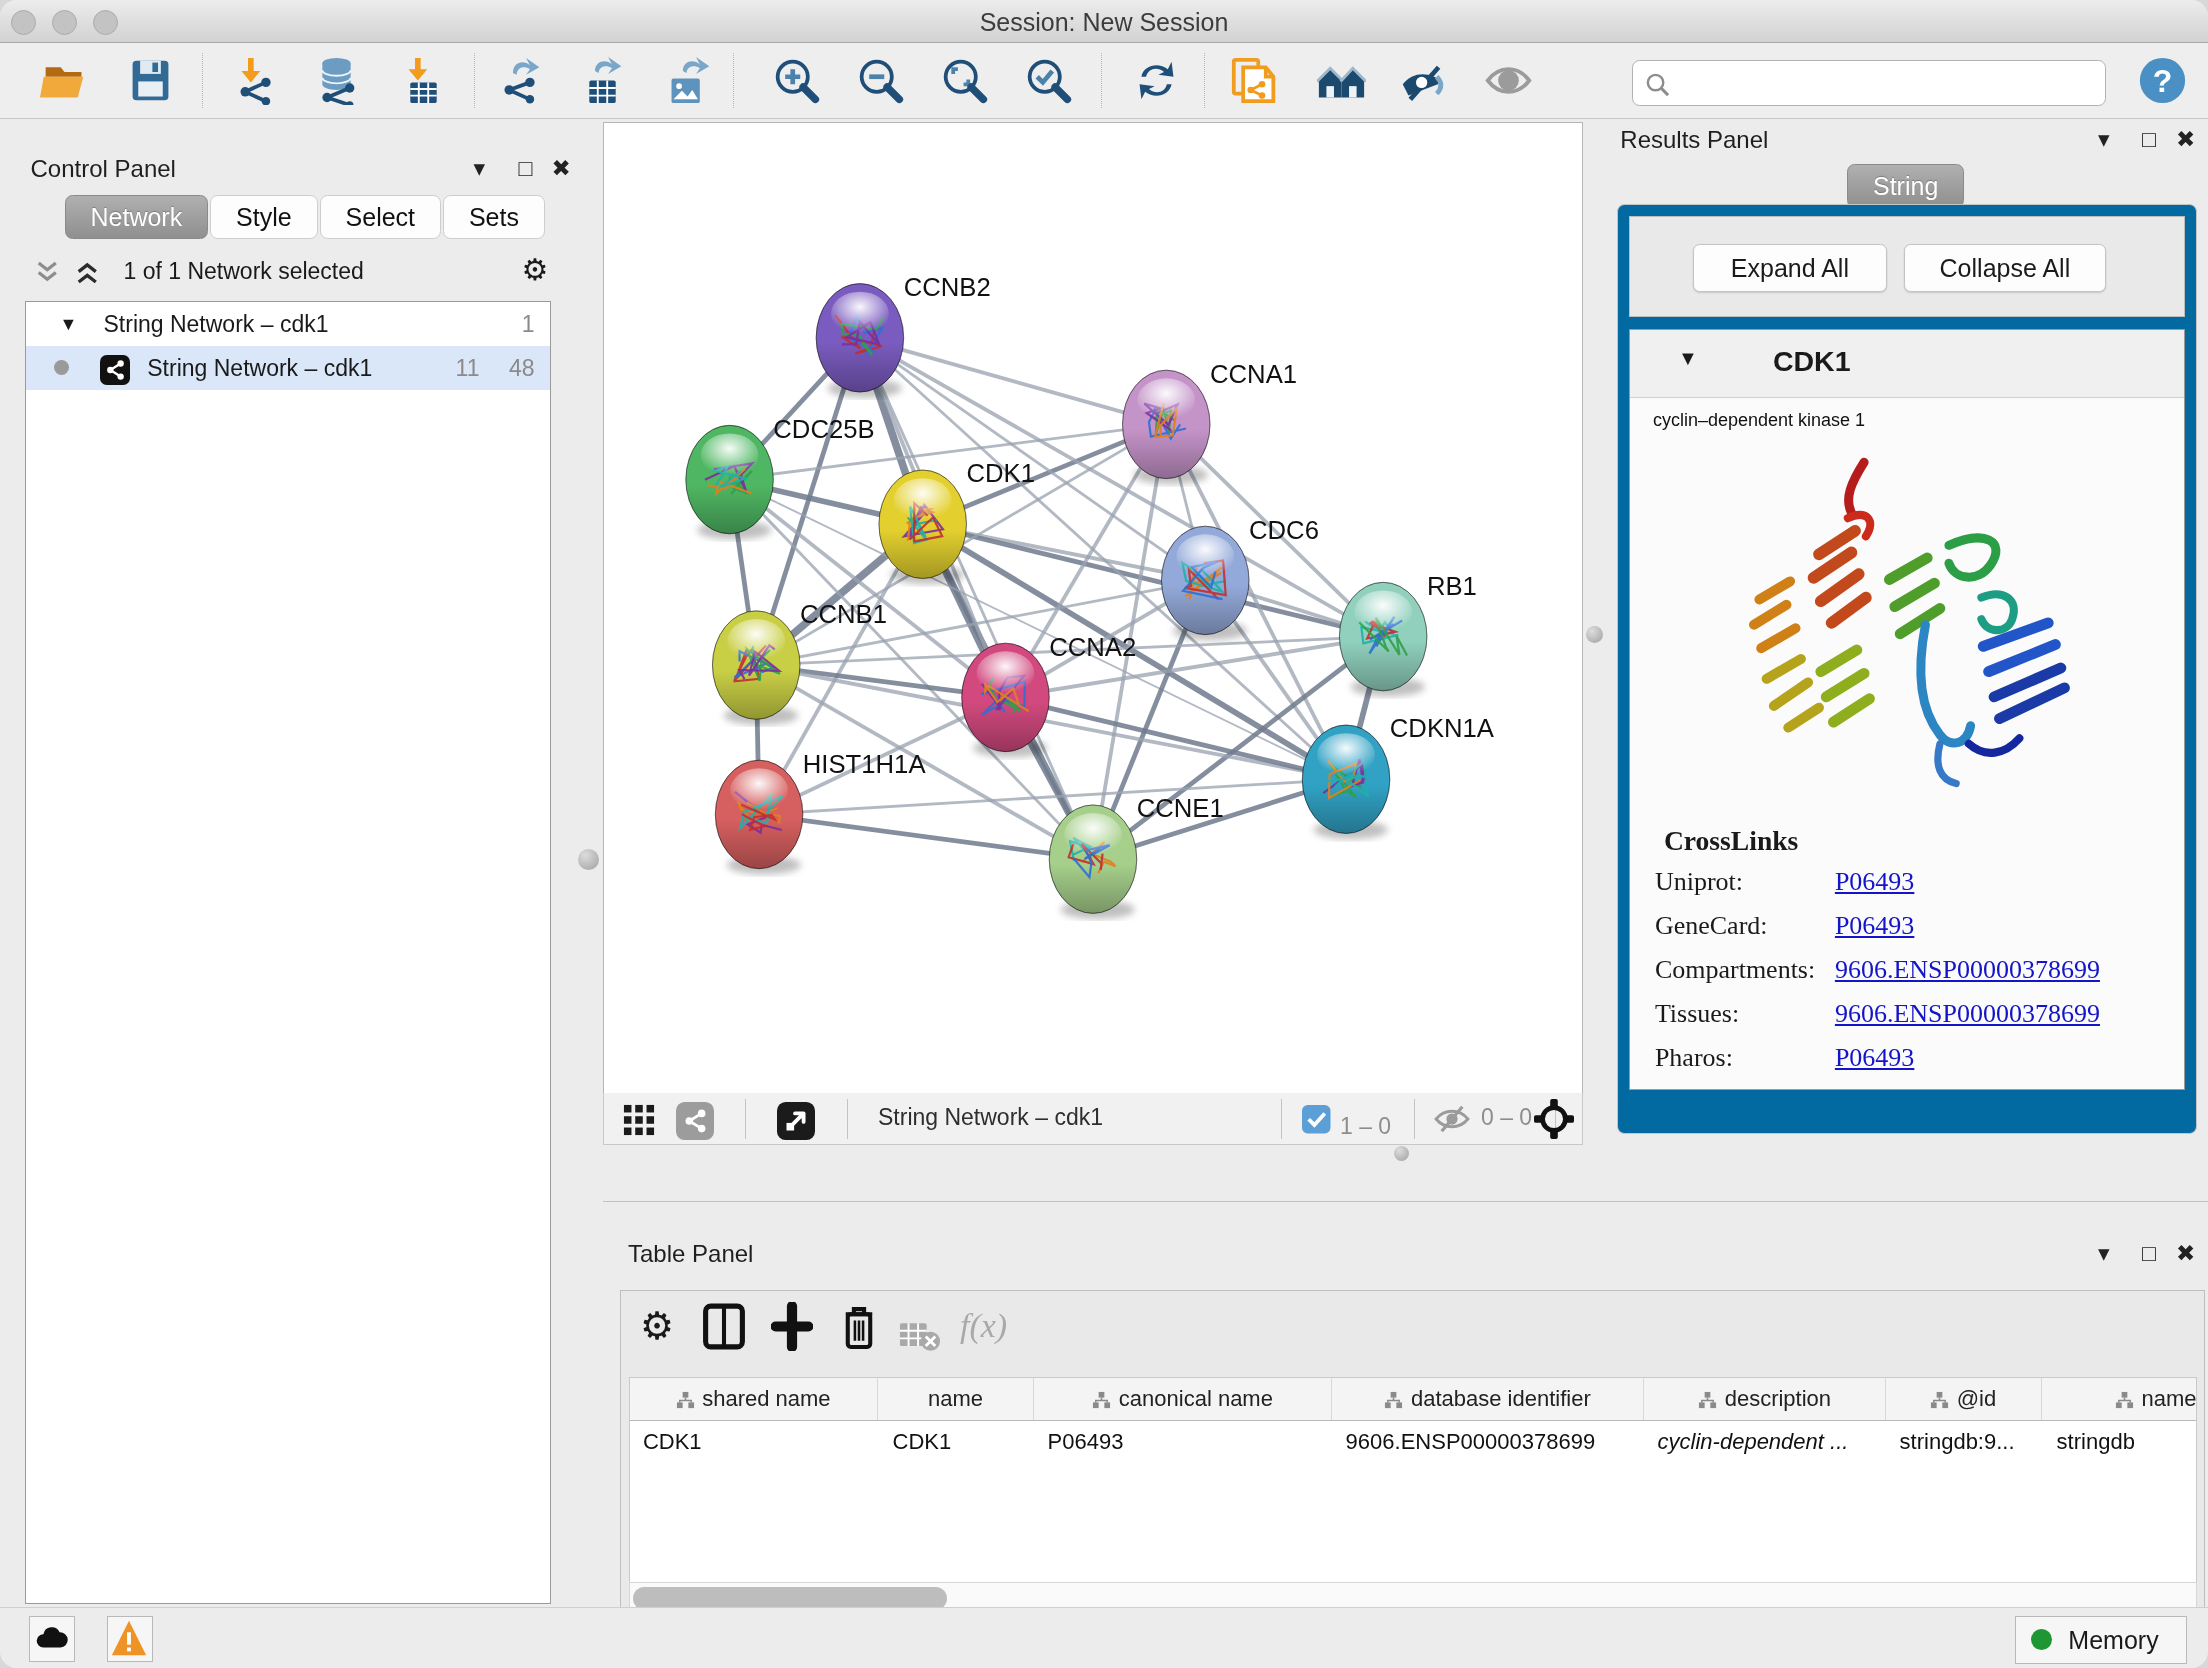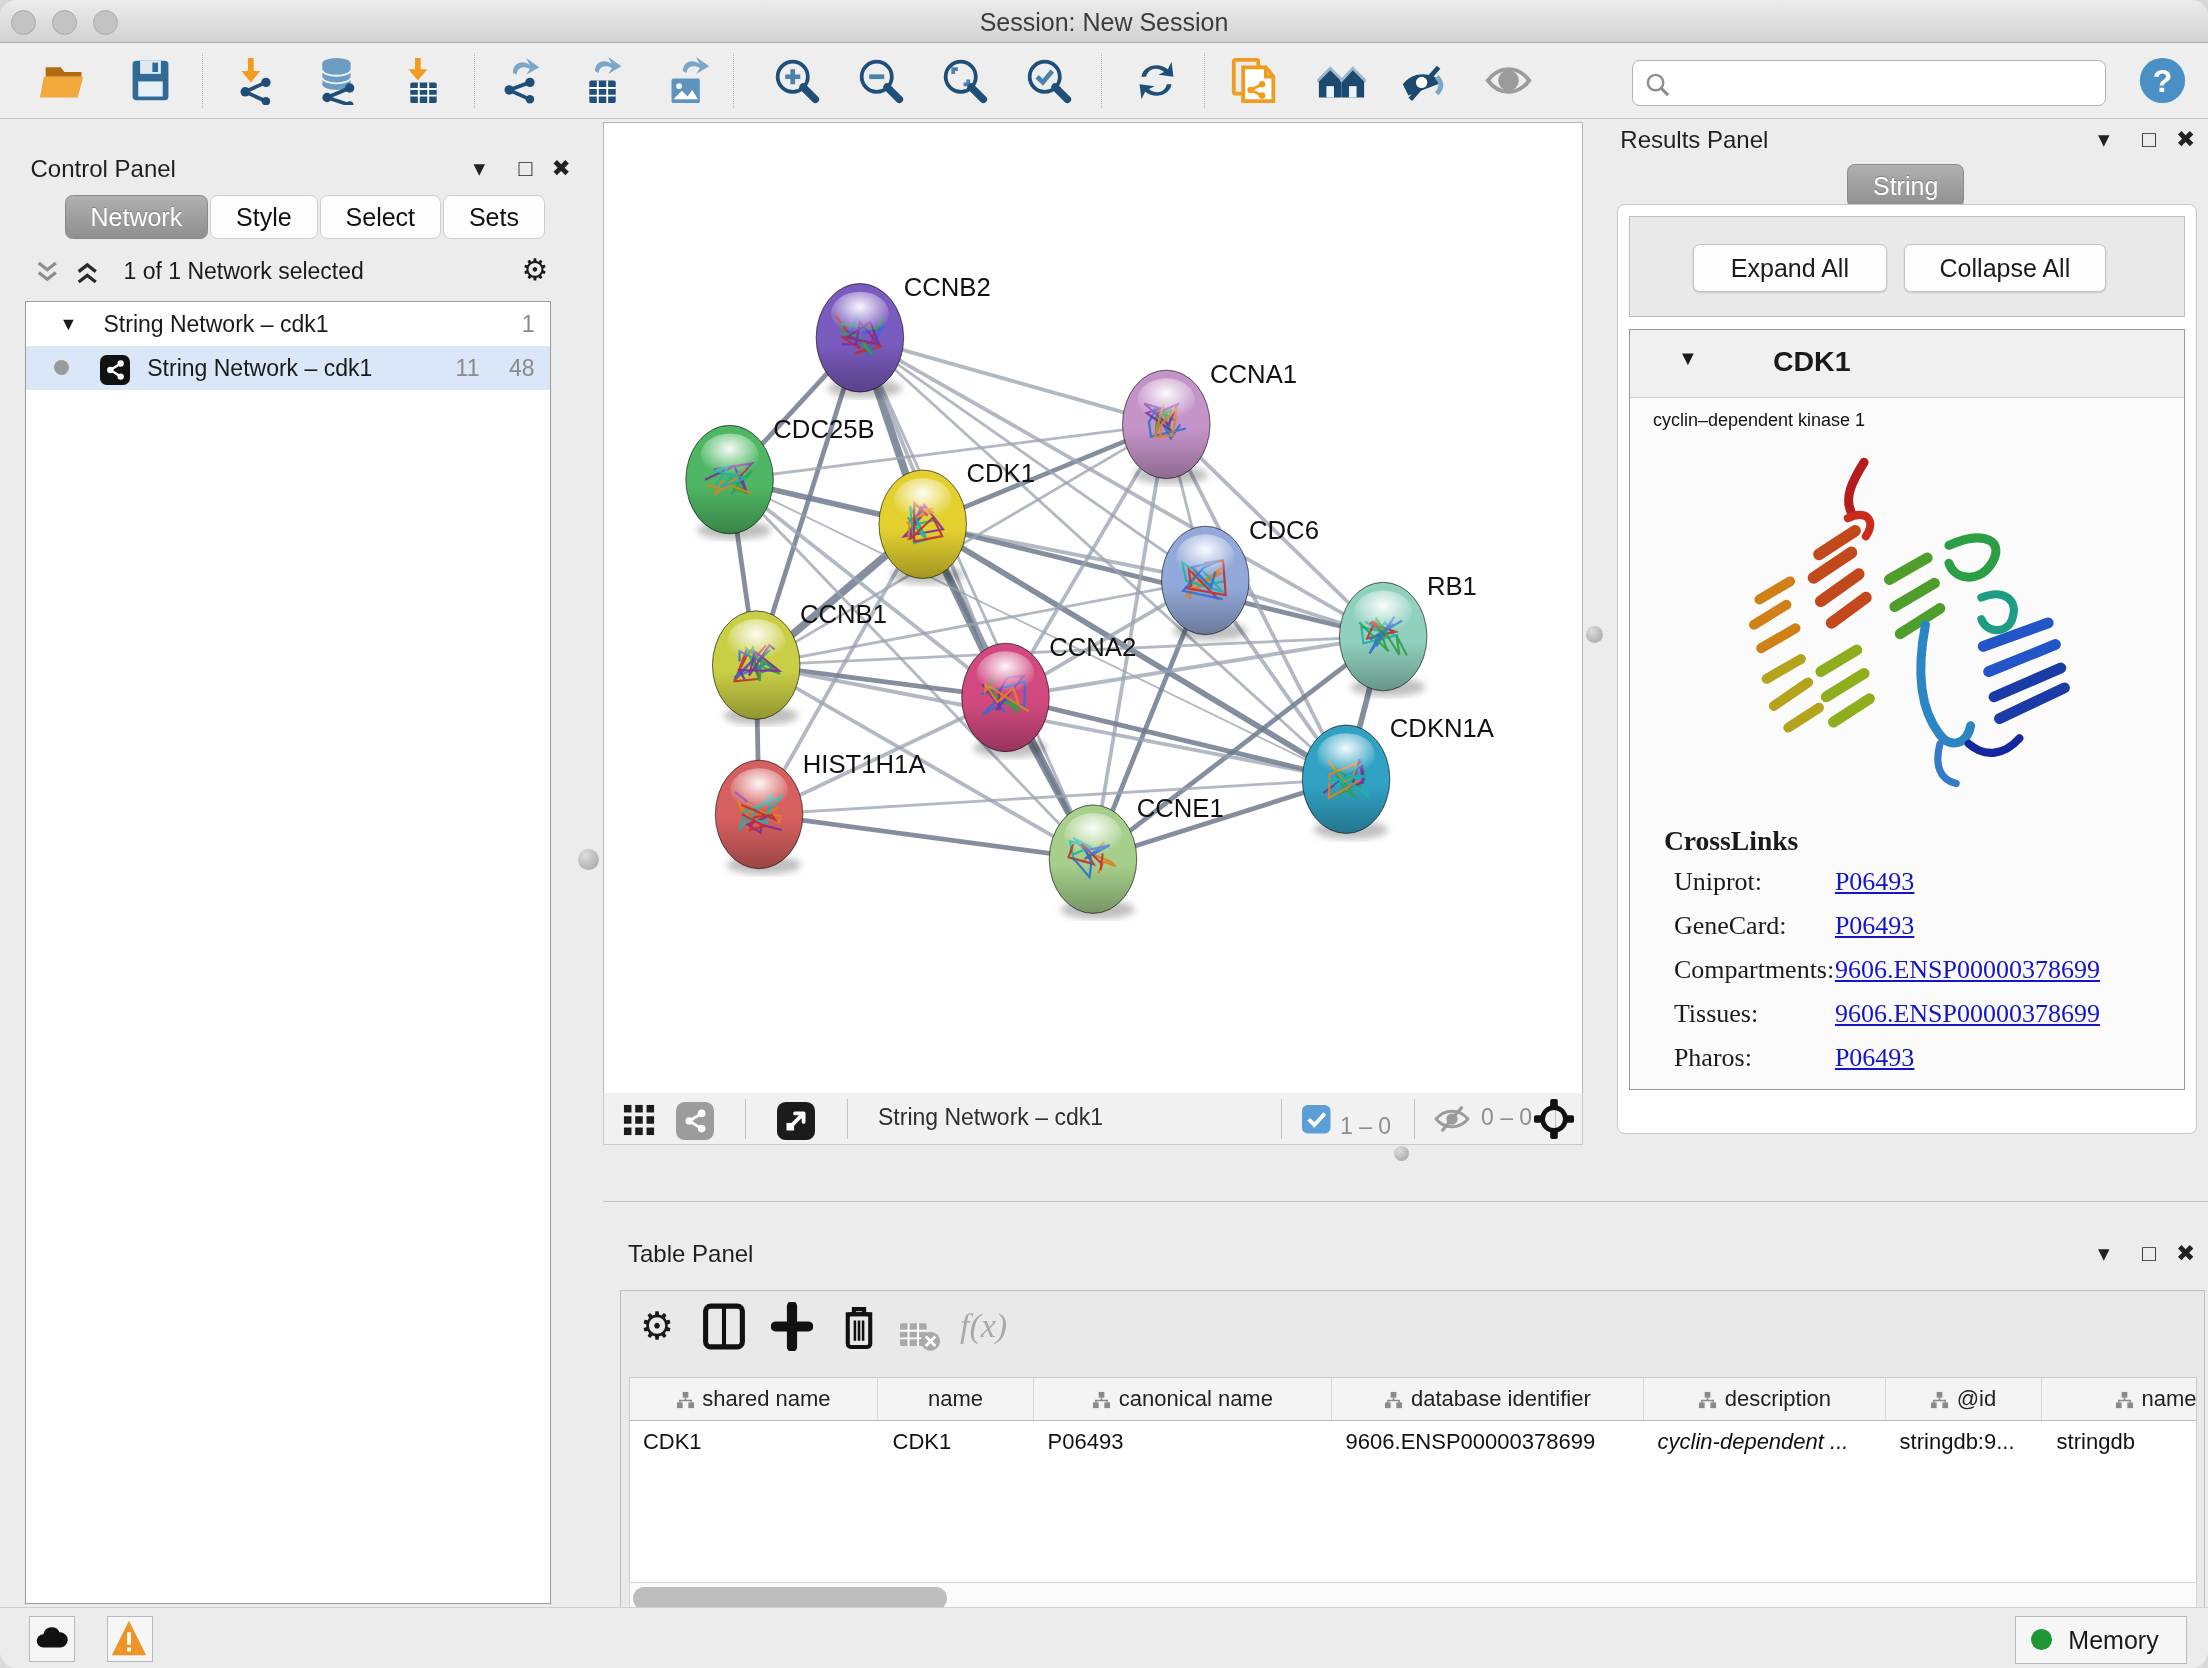--- a/index.html
+++ b/index.html
@@ -38,35 +38,35 @@
   .badge-share{display:inline-block;width:30px;height:30px;border-radius:6.7px;background:#111;
     vertical-align:middle;position:relative;}
   .rightnum{position:absolute;font-size:23px;color:#8a8a8a;}
   
   .canvas{left:603px;top:122px;width:978px;height:970px;background:#fff;border:1px solid #b6b6b6;}
   .canvas-toolbar{left:603px;top:1093px;width:978px;height:51px;background:#f1f1f1;
     border:1px solid #c8c8c8;border-top:none;font-size:23px;color:#8d8d8d;}
   .cbar-sep{position:absolute;top:5.7px;height:40px;border-left:1px solid #c4c4c4;}
   
   .results-panel{left:1607px;top:122px;width:601px;height:1031px;}
-  .rp-box{position:absolute;left:9.5px;top:82px;width:578px;height:928px;background:#ffffff;
+  .rp-box{position:absolute;left:9.5px;top:82px;width:578px;height:928px;background:#0369a1;
     border:1px solid #c6c6c6;border-radius:7.6px;}
   .rp-btnrow{position:absolute;left:11.4px;top:11.4px;width:554px;height:99px;background:#e9e9e9;
     border:1px solid #bdbdbd;}
   .rp-btn{position:absolute;top:27px;height:46px;background:#fdfdfd;border:1px solid #c3c3c3;
     border-radius:6.7px;font-size:25px;text-align:center;line-height:46px;box-shadow:0 1px 1.9px rgba(0,0,0,.15);}
   .cdk-card{position:absolute;left:11.4px;top:124px;width:554px;height:759px;background:#fbfbfb;
     border:1.9px solid #9b9b9b;}
   .cdk-head{position:absolute;left:0;top:0;width:100%;height:67px;background:#f0f0f0;
     border-bottom:1px solid #cfcfcf;font-size:28.5px;font-weight:bold;}
   .cdk-desc{position:absolute;left:23px;top:80px;font-size:18px;color:#111;}
   .serif{font-family:"Liberation Serif","DejaVu Serif",serif;}
   .xl-head{font-size:27.6px;font-weight:bold;}
   .xl-row{font-size:26px;height:44px;position:relative;}
-  .xl-label{position:absolute;left:44px;}
+  .xl-label{position:absolute;left:25px;}
   .xl-val{position:absolute;left:205px;text-decoration:underline;}
   
   .table-panel{left:603px;top:1153px;width:1605px;height:453px;border-top:1.9px solid #c2c2c2;margin-top:48px;}
   .tp-box{position:absolute;left:17px;top:88px;width:1583px;height:331px;background:#e9e9e9;
     border:1px solid #bfbfbf;}
   .tp-toolbar{position:absolute;left:19px;top:11.4px;height:53px;}
   .tp-tool{position:absolute;top:0px;width:42px;height:49px;}
   .tgrid{position:absolute;left:7.6px;top:86px;width:1566px;height:204px;background:#fff;
     border:1px solid #c9c9c9;overflow:hidden;}
   .thead{position:absolute;left:0;top:0;height:42px;background:#f4f4f4;border-bottom:1.9px solid #b9b9b9;

